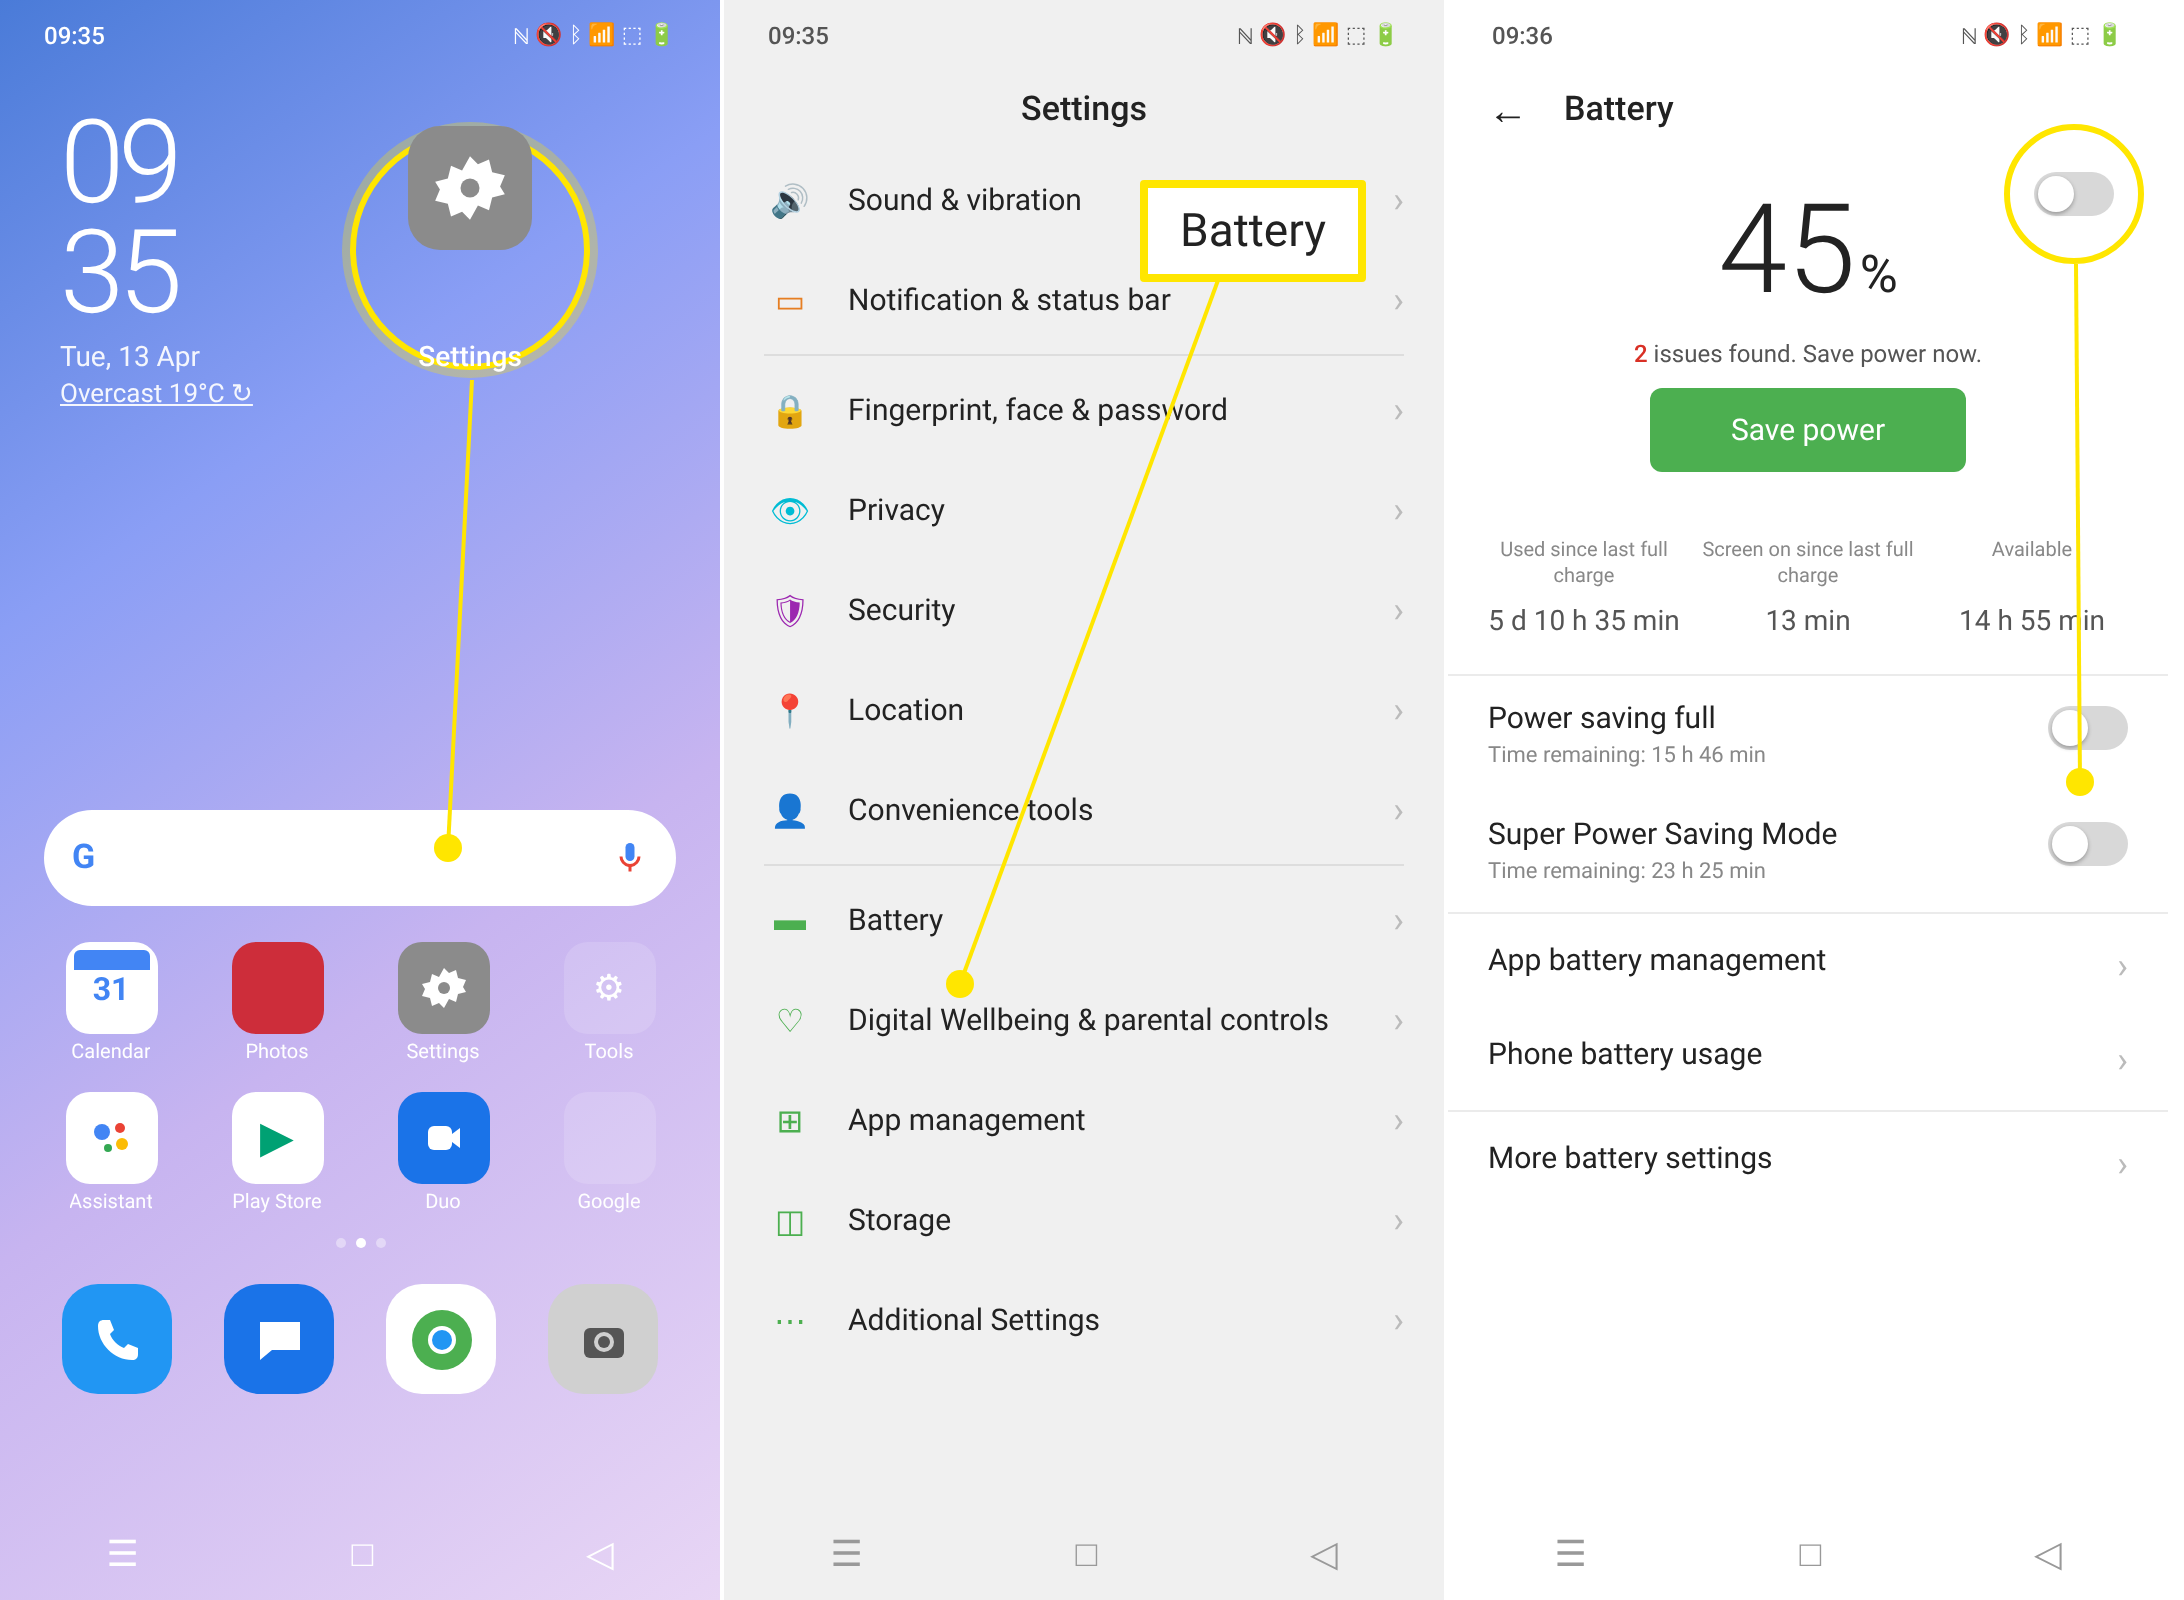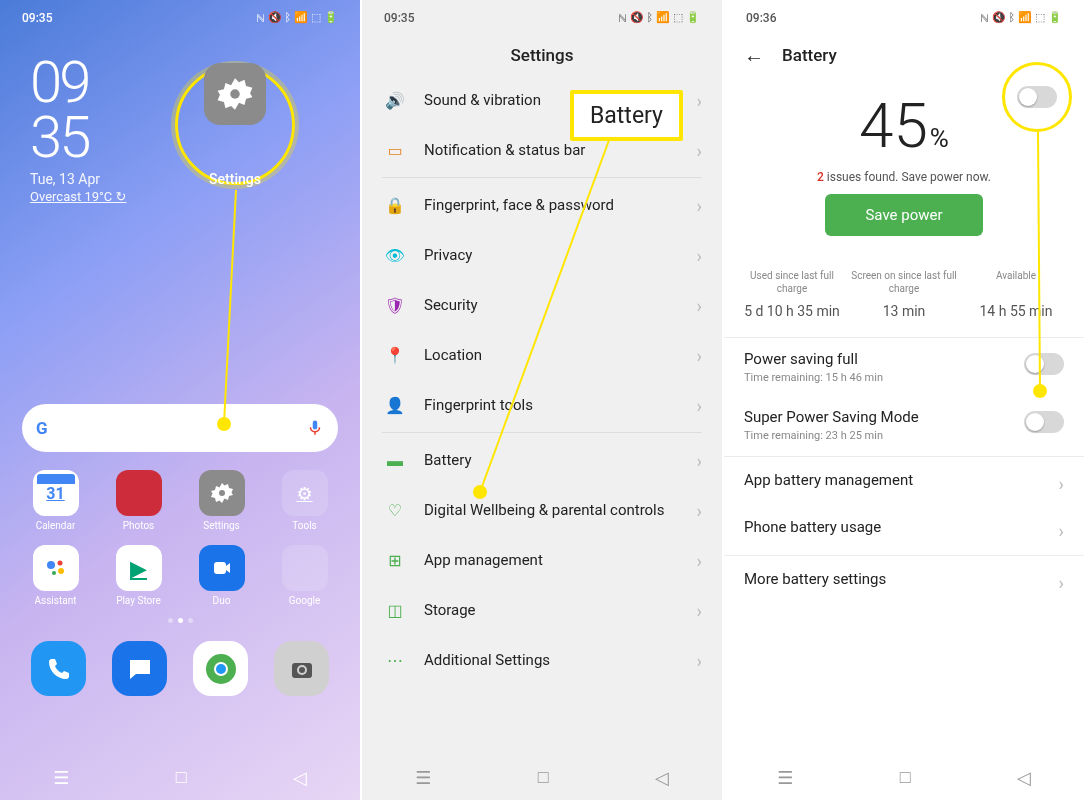--- a/index.html
+++ b/index.html
@@ -20,21 +20,21 @@
 .hl-icon { width:62px; height:62px; border-radius:16px; background:#8b8b8b; display:flex; align-items:center; justify-content:center; z-index:1; }
 .hl-icon svg { width:38px; height:38px; }
 .hl-lbl { margin-top:46px; font-size:14px; font-weight:500; z-index:1; }
 .srch { margin:180px 22px 0; height:48px; background:#fff; border-radius:24px; display:flex; align-items:center; padding:0 14px; gap:10px; }
 .srch .g { font-weight:bold; font-size:17px; }
 .srch .g span:nth-child(1){color:#4285f4}.srch .g span:nth-child(2){color:#ea4335}.srch .g span:nth-child(3){color:#fbbc05}.srch .g span:nth-child(4){color:#4285f4}.srch .g span:nth-child(5){color:#34a853}.srch .g span:nth-child(6){color:#ea4335}
 .srch .in { flex:1; border:none; outline:none; font-size:15px; }
 .srch svg { width:18px; height:18px; }
 .apps { padding:18px 18px 6px; display:grid; grid-template-columns:repeat(4,1fr); gap:14px 8px; }
 .app { display:flex; flex-direction:column; align-items:center; gap:4px; }
-.app .ai { width:46px; height:46px; border-radius:12px; display:flex; align-items:center; justify-content:center; font-size:22px;text-decoration:underline; }
+.app .ai { width:46px; height:46px; border-radius:12px; display:flex; align-items:center; justify-content:center; font-size:22px; }
 .app .al { font-size:10px; text-align:center; max-width:72px; overflow:hidden; white-space:nowrap; text-overflow:ellipsis; }
 .ai.cal{background:#fff;color:#4285f4;font-weight:bold;font-size:16px;position:relative}
 .ai.cal::before{content:"";position:absolute;top:4px;left:4px;right:4px;height:10px;background:#4285f4;border-radius:3px 3px 0 0}
 .ai.ph{background:#cd2d3a}.ai.set{background:#8b8b8b}.ai.tl{background:rgba(255,255,255,.15);font-size:18px}
 .ai.as{background:#fff}.ai.ps{background:#fff;color:#00a173}.ai.du{background:#1a73e8}.ai.go{background:rgba(255,255,255,.15);display:grid;grid-template-columns:1fr 1fr;gap:2px;padding:6px}
 .ai.go span{background:#fff;border-radius:4px;display:block;}
 .pgi { display:flex; justify-content:center; gap:5px; padding:6px; }
 .pgi span{width:5px;height:5px;border-radius:50%;background:rgba(255,255,255,.4)}
 .pgi span.act{background:#fff}
 .dock { display:flex; justify-content:space-around; padding:12px 18px; }
@@ -253,21 +253,21 @@
         <span class="lb">Security</span>
         <span class="chv">›</span>
       </div>
       <div class="row">
         <span class="ic" style="color:#ff5722">📍</span>
         <span class="lb">Location</span>
         <span class="chv">›</span>
       </div>
       <div class="row">
         <span class="ic" style="color:#ffc107">👤</span>
-        <span class="lb">Fingerprint tools</span>
+        <span class="lb">Convenience tools</span>
         <span class="chv">›</span>
       </div>
       <div class="sep"></div>
       <div class="row">
         <span class="ic" style="color:#4caf50">▬</span>
         <span class="lb">Battery</span>
         <span class="chv">›</span>
       </div>
       <div class="row">
         <span class="ic" style="color:#4caf50">♡</span>

